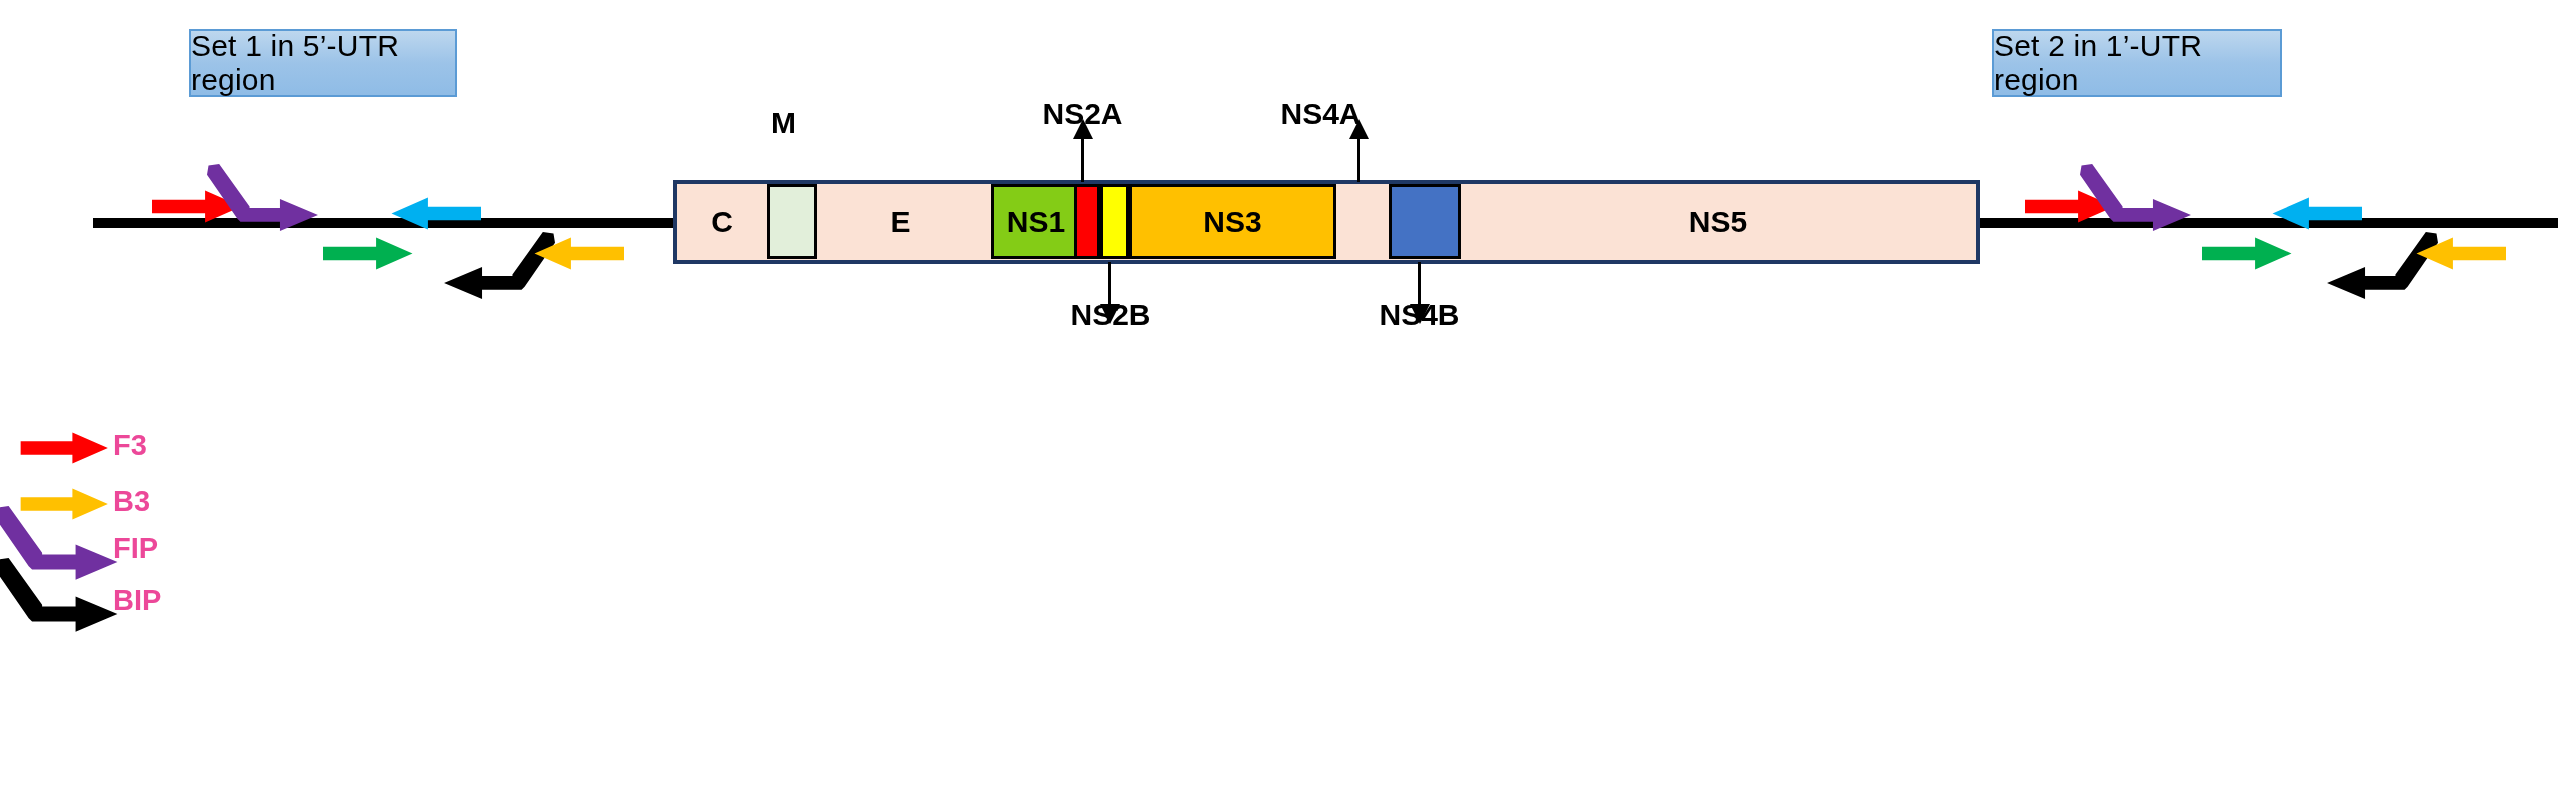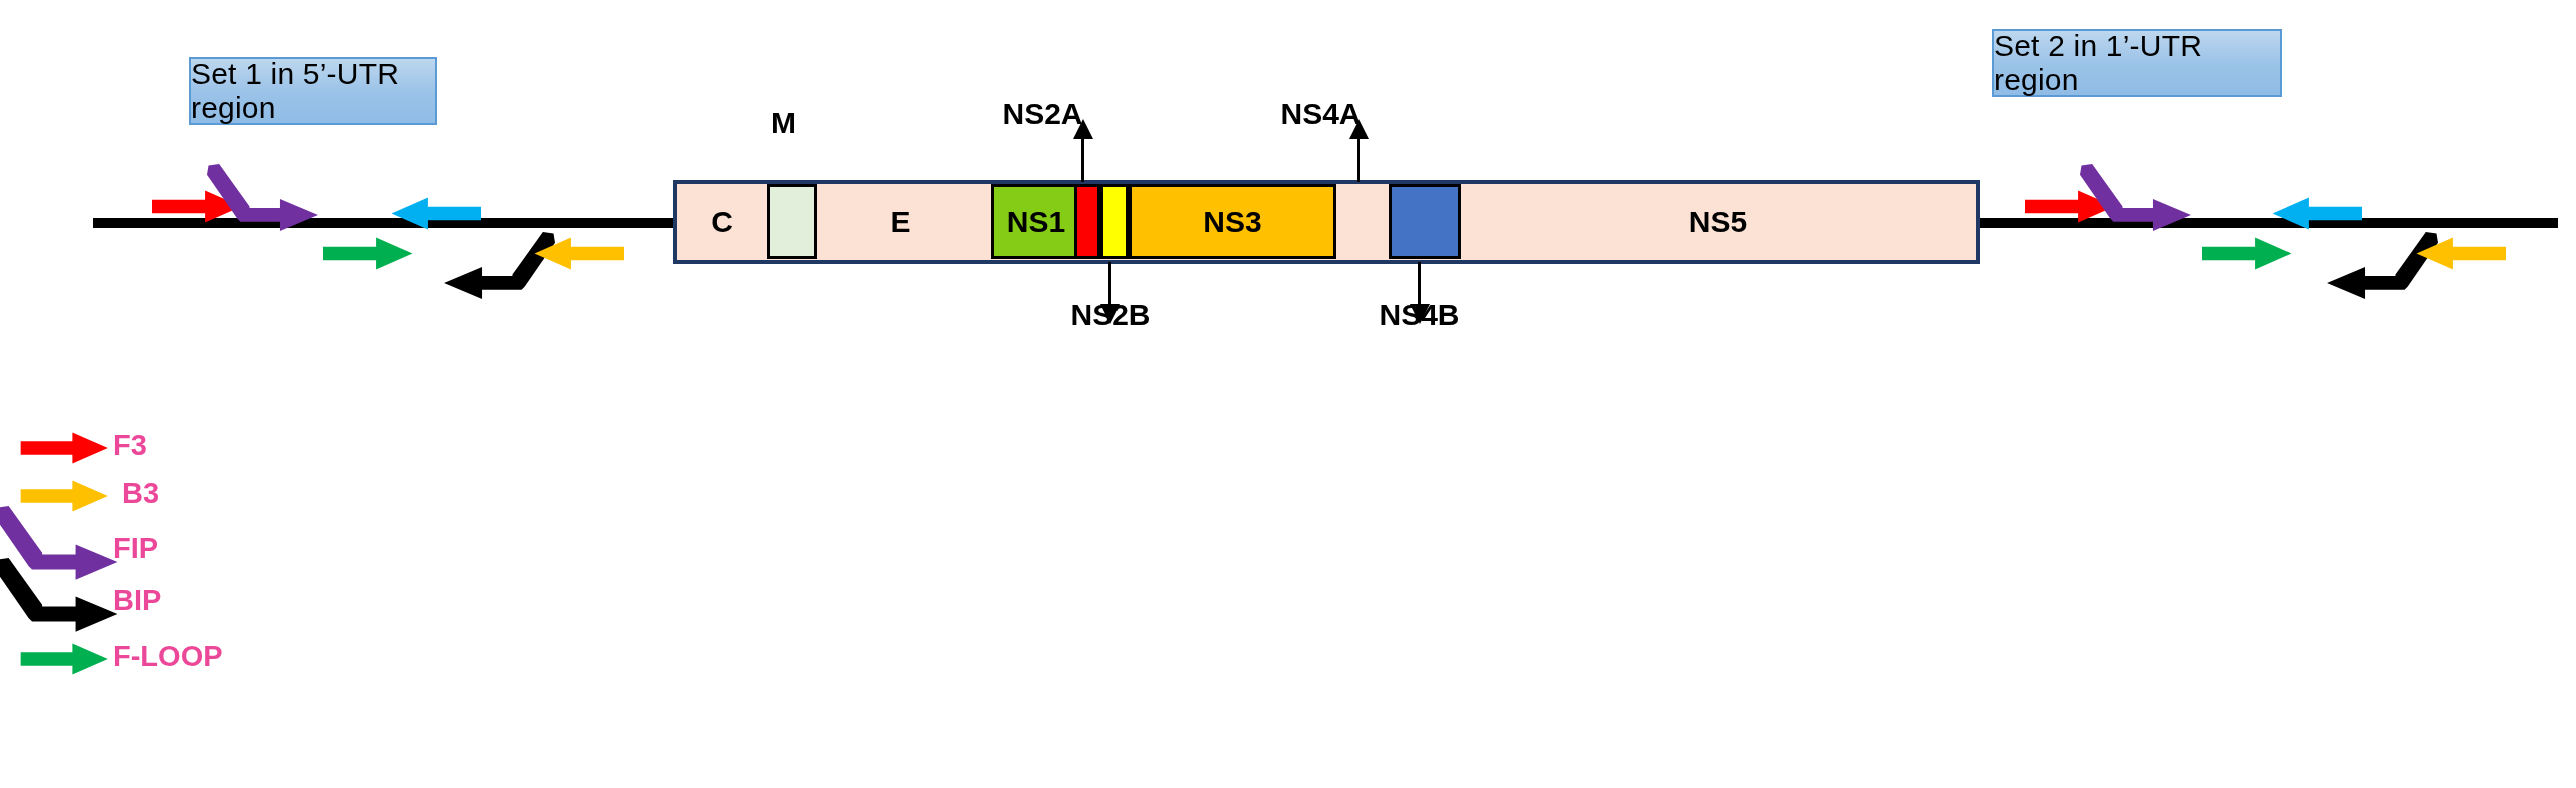--- a/index.html
+++ b/index.html
@@ -7,21 +7,21 @@
        font-family:"Liberation Sans","DejaVu Sans",sans-serif;}
 
   .stage{position:absolute;left:0;top:0;width:2576px;height:789px;}
 
   
   .setbox{position:absolute;box-sizing:border-box;
           border:2.3px solid #5B9BD5;
           background:linear-gradient(180deg,#BDD7EE 0%,#9CC3E8 50%,#8FBCE6 100%);
           display:flex;align-items:center;justify-content:center;
           font-size:30px;color:#000;font-weight:400;letter-spacing:0.2px;}
-  #setbox-left{left:189px;top:29px;width:248px;height:68px;margin-top:28px;}
+  #setbox-left{left:189px;top:29px;width:268px;height:68px;}
   #setbox-right{left:1992px;top:29px;width:290px;height:68px;}
 
   
   .backbone{position:absolute;height:10px;background:#000;}
   #backbone-left{left:93px;top:218px;width:586px;}
   #backbone-right{left:1975px;top:218px;width:583px;}
 
   
   #genome-bar{position:absolute;left:673px;top:180px;width:1307px;height:84px;
               box-sizing:border-box;border:4.6px solid #1F3864;background:#FBE2D5;}
@@ -83,21 +83,21 @@
       </div>
       <div class="seg" style="left: 659px; width: 53px; background: rgb(251, 226, 213);"></div>
       <div class="seg bordered" style="left: 712px; width: 72px; background: rgb(68, 114, 196);"></div>
       <div class="seg" style="left: 784px; width: 514px; background: rgb(251, 226, 213);">
         <span>NS5</span>
       </div>
     </div>
 
   <div id="callout-layer">
       <div class="callout-label" style="width: 183px; left: 692px; top: 106px;">M</div>
-      <div class="callout-label" style="width: 183px; left: 951px; top: 97px;">NS2A</div>
+      <div class="callout-label" style="width: 183px; left: 991px; top: 97px;">NS2A</div>
       <div class="callout-line" style="left: 1081px; top: 138px; height: 44px;"></div>
       <div class="callout-head head-up" style="left: 1073px; top: 119px;"></div>
       <div class="callout-label" style="width: 183px; left: 1019px; top: 298px;">NS2B</div>
       <div class="callout-line" style="left: 1108px; top: 262px; height: 43px;"></div>
       <div class="callout-head head-down" style="left: 1100px; top: 304px;"></div>
       <div class="callout-label" style="width: 183px; left: 1229px; top: 97px;">NS4A</div>
       <div class="callout-line" style="left: 1357px; top: 138px; height: 44px;"></div>
       <div class="callout-head head-up" style="left: 1349px; top: 119px;"></div>
       <div class="callout-label" style="width: 183px; left: 1328px; top: 298px;">NS4B</div>
       <div class="callout-line" style="left: 1418px; top: 262px; height: 43px;"></div>
@@ -175,21 +175,21 @@
       <div class="legend-row" style="top: 0px;">
         <span class="legend-glyph">
           <span style="position:absolute;left:20px;top:4.6px;"><svg width="90" height="34" viewBox="0 0 120 46">
               <g>
                 <path d="M0,14 L70,14 L70,2 L118,23 L70,44 L70,32 L0,32 Z" fill="#FF0000"></path>
               </g>
             </svg></span>
         </span>
         <span class="legend-text">F3</span>
       </div>
-      <div class="legend-row" style="top: 48px; gap: 9px;">
+      <div class="legend-row" style="top: 56px;">
         <span class="legend-glyph">
           <span style="position:absolute;left:20px;top:4.6px;"><svg width="90" height="34" viewBox="0 0 120 46">
               <g>
                 <path d="M0,14 L70,14 L70,2 L118,23 L70,44 L70,32 L0,32 Z" fill="#FFC000"></path>
               </g>
             </svg></span>
         </span>
         <span class="legend-text">B3</span>
       </div>
       <div class="legend-row" style="top: 103px;">
@@ -205,26 +205,16 @@
       <div class="legend-row" style="top: 155px;">
         <span class="legend-glyph">
           <span style="position:absolute;left:-4.6px;top:-23px;"><svg width="126" height="77" viewBox="0 0 150 92">
               <g>
                 <path d="M2,2 L16,0 L56,56 L56,46 L56,46 L56,58 L96,58 L96,46 L146,67 L96,88 L96,76 L44,76 L40,72 L0,14 Z" fill="#000000"></path>
               </g>
             </svg></span>
         </span>
         <span class="legend-text">BIP</span>
       </div>
-      <div class="legend-row" style="top: 211px;">
-        <span class="legend-glyph">
-          <span style="position:absolute;left:20px;top:4.6px;"><svg width="90" height="34" viewBox="0 0 120 46">
-              <g>
-                <path d="M0,14 L70,14 L70,2 L118,23 L70,44 L70,32 L0,32 Z" fill="#00B050"></path>
-              </g>
-            </svg></span>
-        </span>
-        <span class="legend-text">F-LOOP</span>
-      </div>
     </div>
 
 </div>
 
 
 </body></html>

